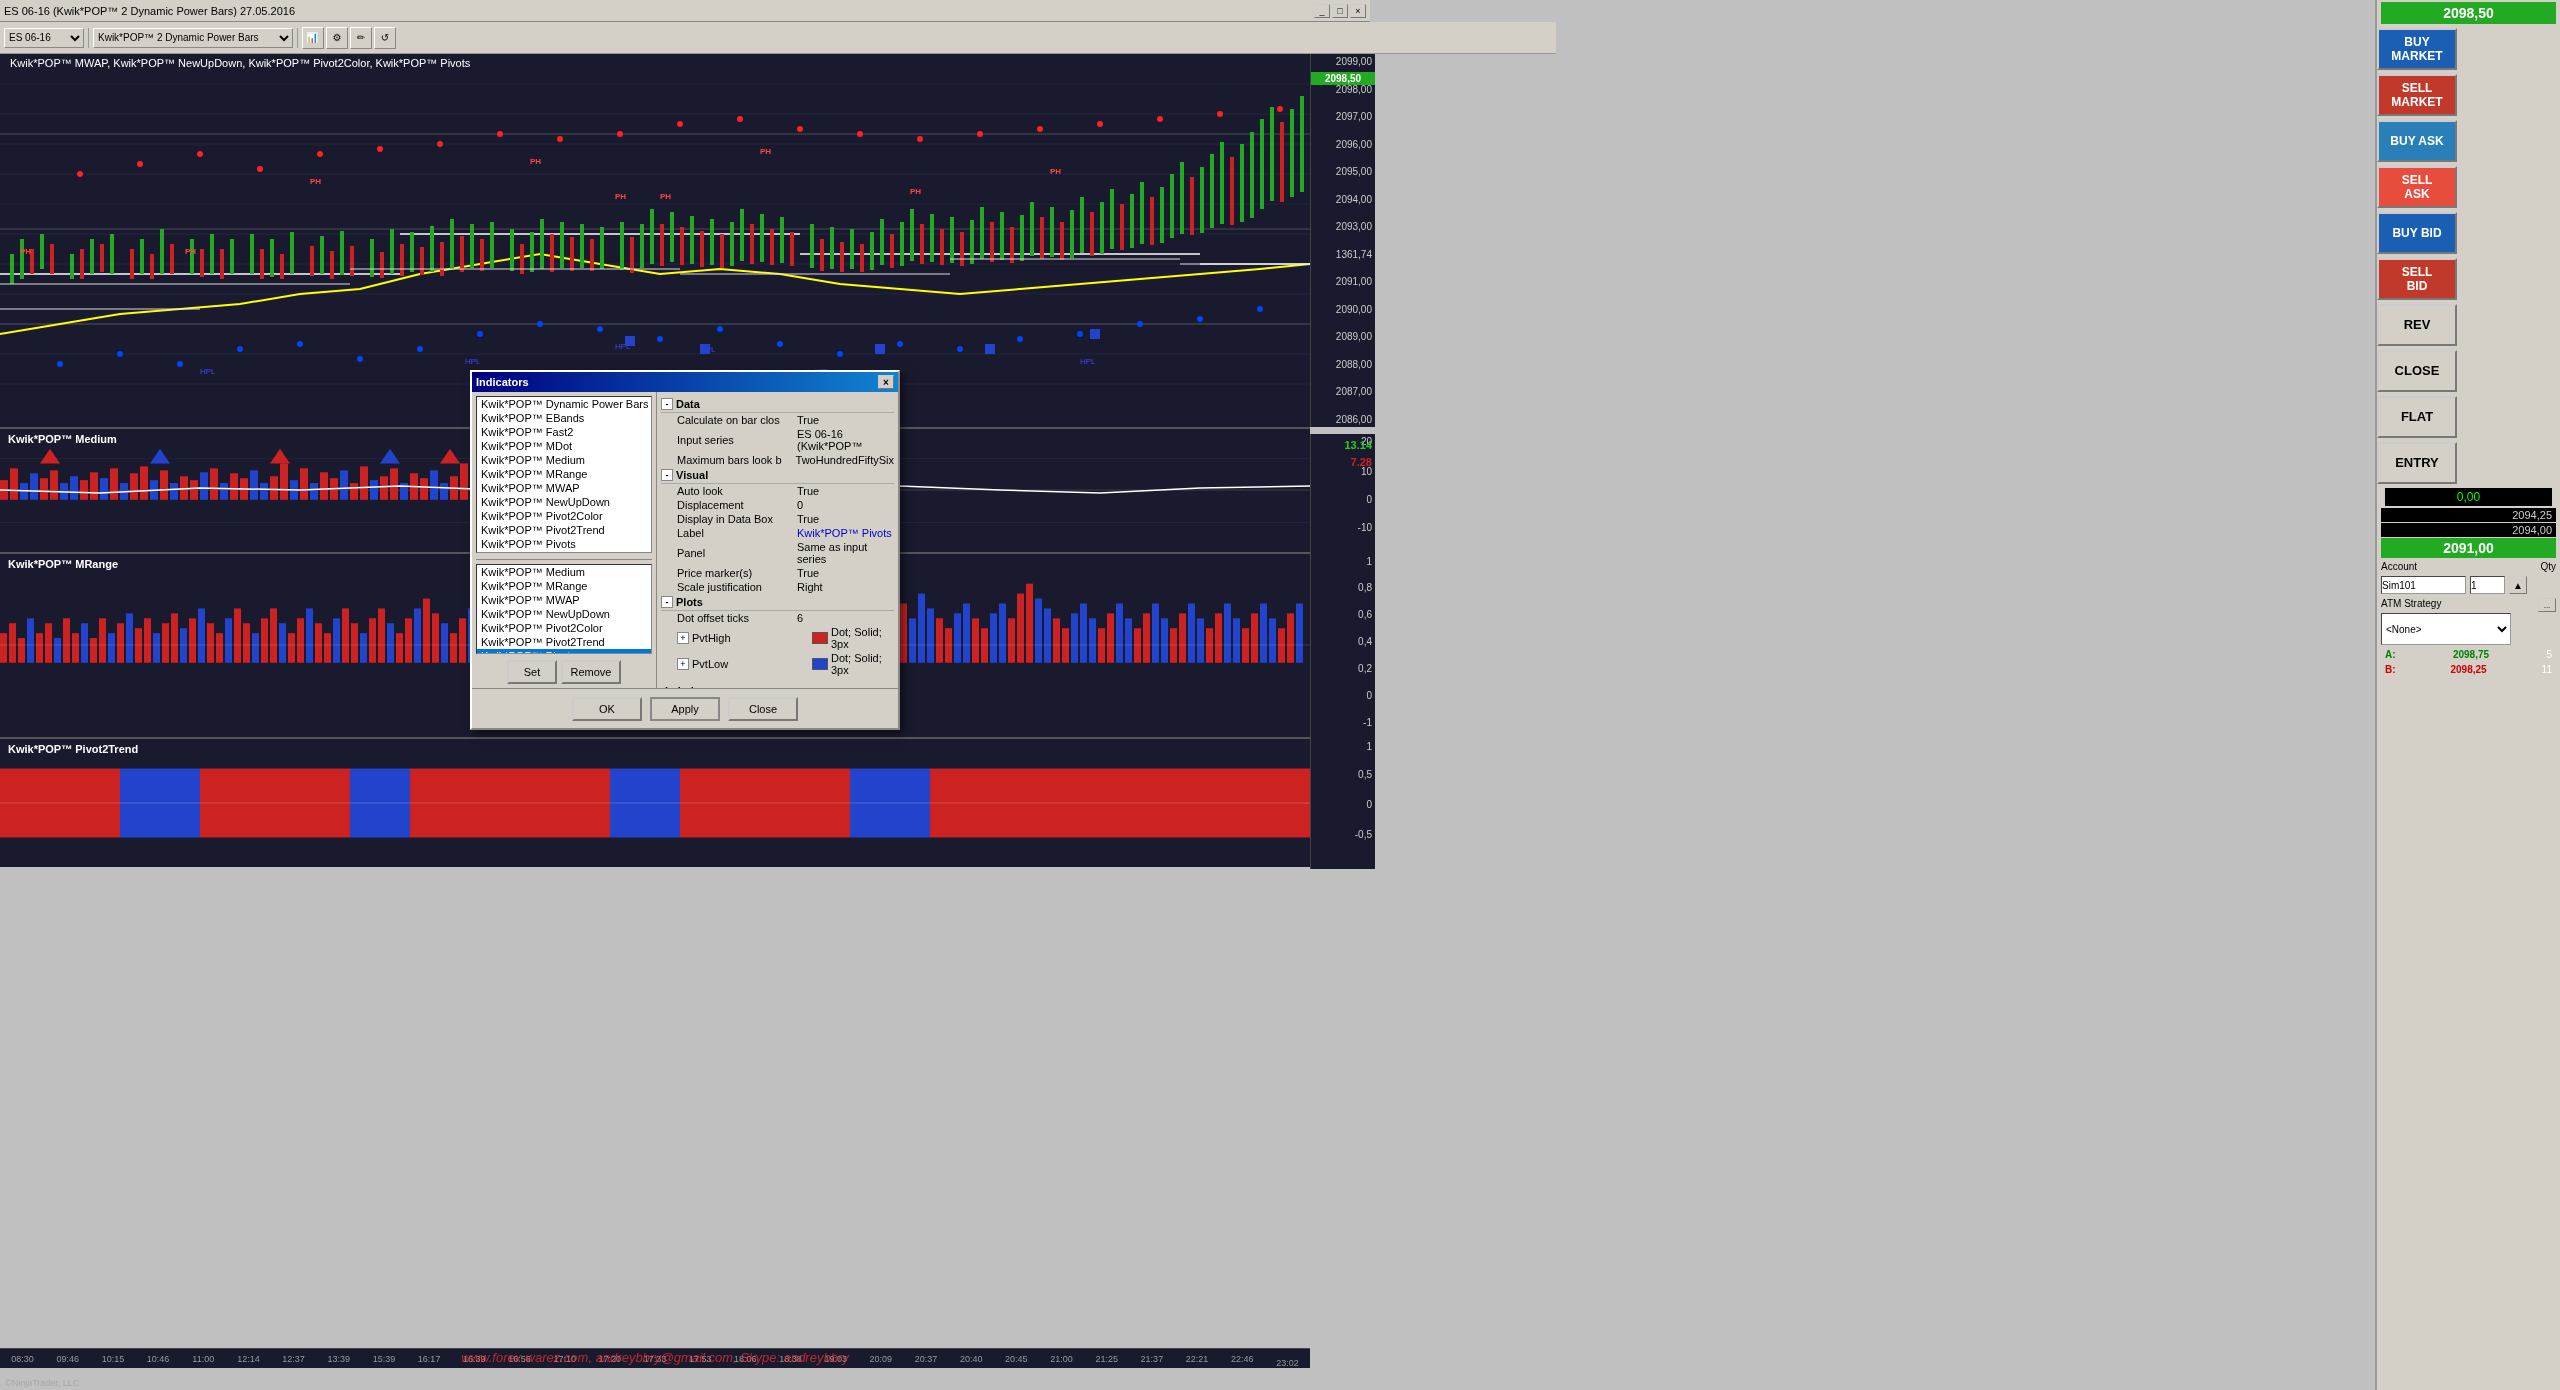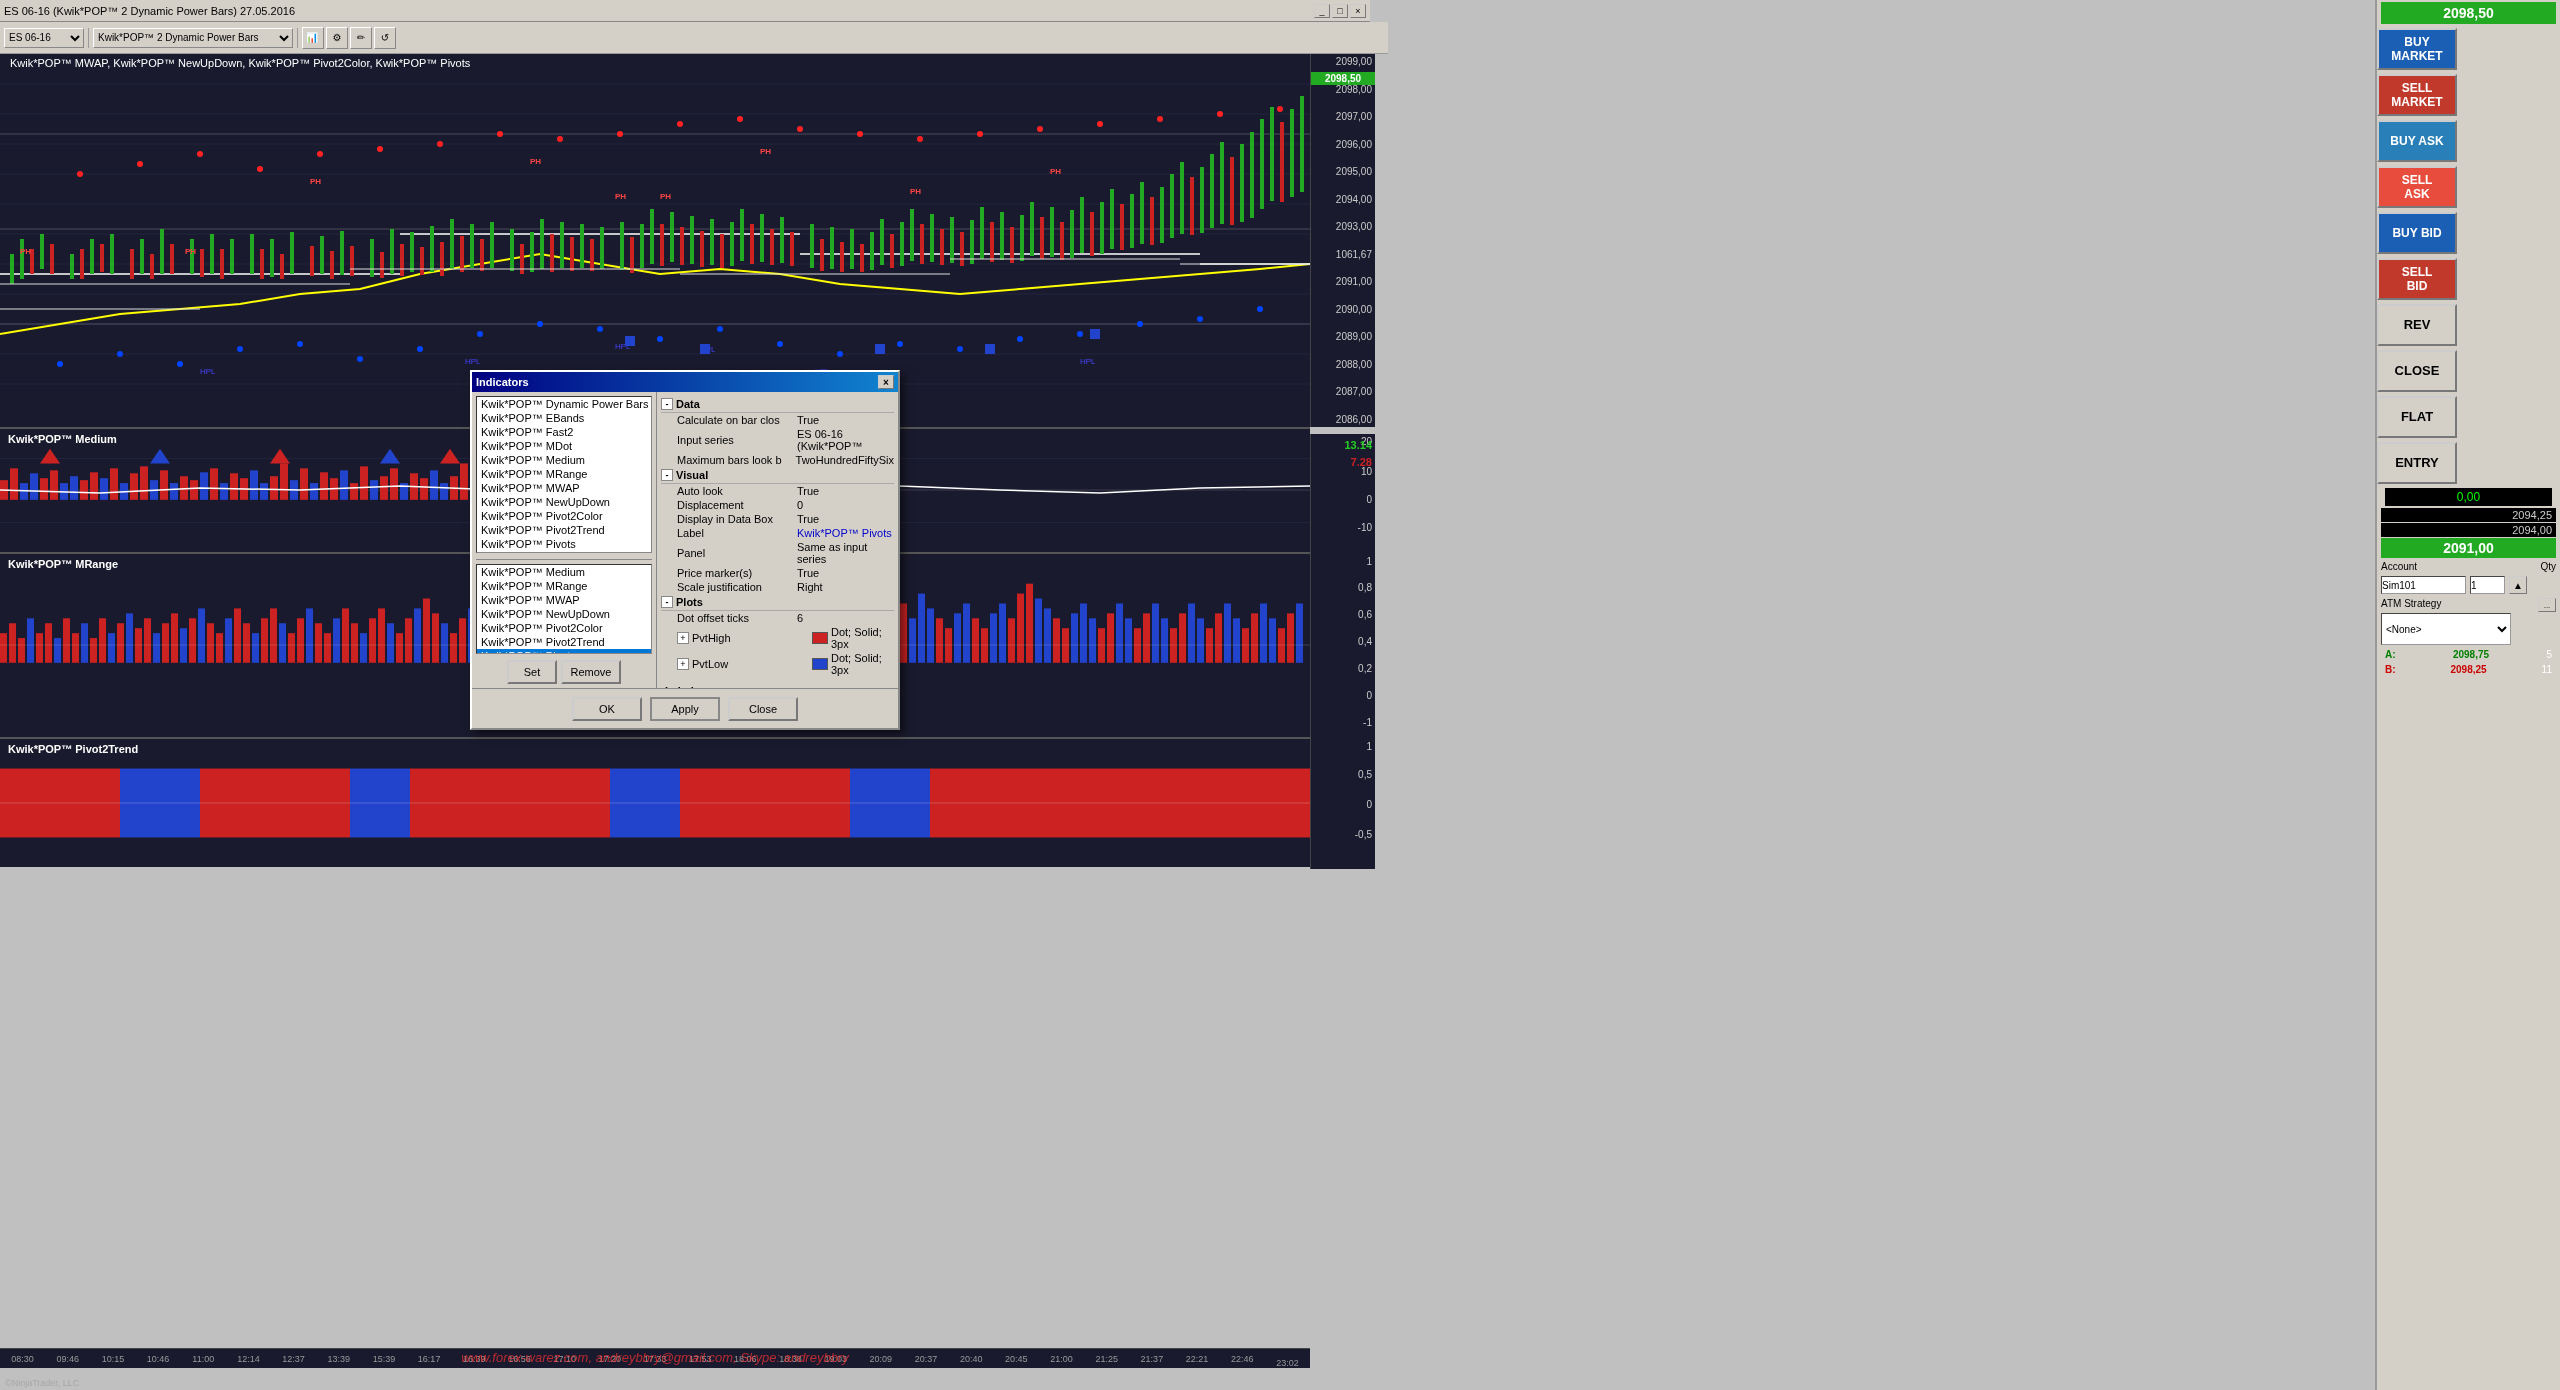--- a/index.html
+++ b/index.html
@@ -10,21 +10,21 @@
       font-family: 'Arial', sans-serif;
       font-size: 11px;
       overflow: hidden;
       position: relative;
     }
 
     
     .toolbar {
       position: absolute;
       top: 0; left: 0;
-      width: 1388px;
+      width: 1556px;
       height: 32px;
       background: #d4d0c8;
       border-bottom: 1px solid #999;
       display: flex;
       align-items: center;
       padding: 2px 4px;
       gap: 2px;
       z-index: 10;
     }
 
@@ -674,21 +674,21 @@
 </div>
 
 <div style="position:absolute; top:54px; left:1310px; width:65px; height:373px; background:#1a1a2e; border-left:1px solid #444; z-index:2;">
   <div style="position:absolute; top:2px; right:3px; color:#cccccc; font-size:10px;">2099,00</div>
   <div style="position:absolute; top:30px; right:3px; color:#cccccc; font-size:10px;">2098,00</div>
   <div style="position:absolute; top:57px; right:3px; color:#cccccc; font-size:10px;">2097,00</div>
   <div style="position:absolute; top:85px; right:3px; color:#cccccc; font-size:10px;">2096,00</div>
   <div style="position:absolute; top:112px; right:3px; color:#cccccc; font-size:10px;">2095,00</div>
   <div style="position:absolute; top:140px; right:3px; color:#cccccc; font-size:10px;">2094,00</div>
   <div style="position:absolute; top:167px; right:3px; color:#cccccc; font-size:10px;">2093,00</div>
-  <div style="position:absolute; top:195px; right:3px; color:#cccccc; font-size:10px;">1061,67</div>
+  <div style="position:absolute; top:195px; right:3px; color:#cccccc; font-size:10px;">1361,74</div>
   <div style="position:absolute; top:222px; right:3px; color:#cccccc; font-size:10px;">2091,00</div>
   <div style="position:absolute; top:250px; right:3px; color:#cccccc; font-size:10px;">2090,00</div>
   <div style="position:absolute; top:277px; right:3px; color:#cccccc; font-size:10px;">2089,00</div>
   <div style="position:absolute; top:305px; right:3px; color:#cccccc; font-size:10px;">2088,00</div>
   <div style="position:absolute; top:332px; right:3px; color:#cccccc; font-size:10px;">2087,00</div>
   <div style="position:absolute; top:360px; right:3px; color:#cccccc; font-size:10px;">2086,00</div>
 
   <div style="position:absolute; top:18px; left:0; right:0; background:#22aa22; color:#fff; font-size:10px; font-weight:bold; text-align:center; padding:1px;">2098,50</div>
 </div>
 

